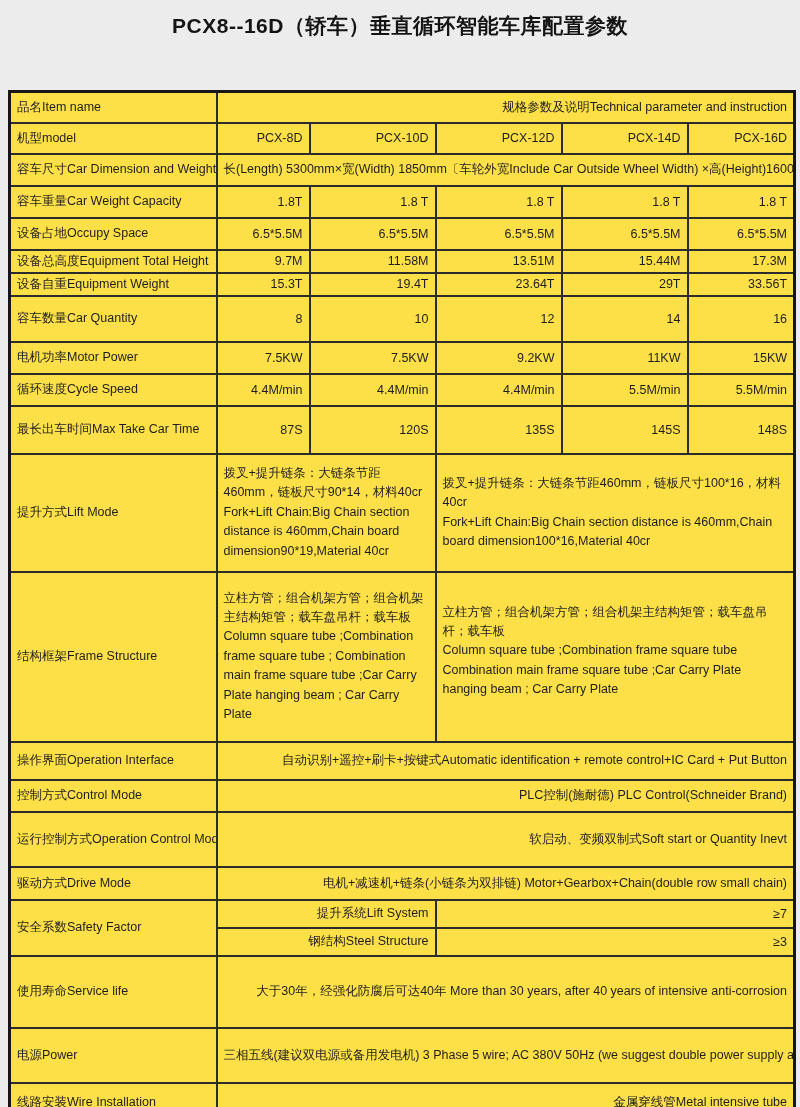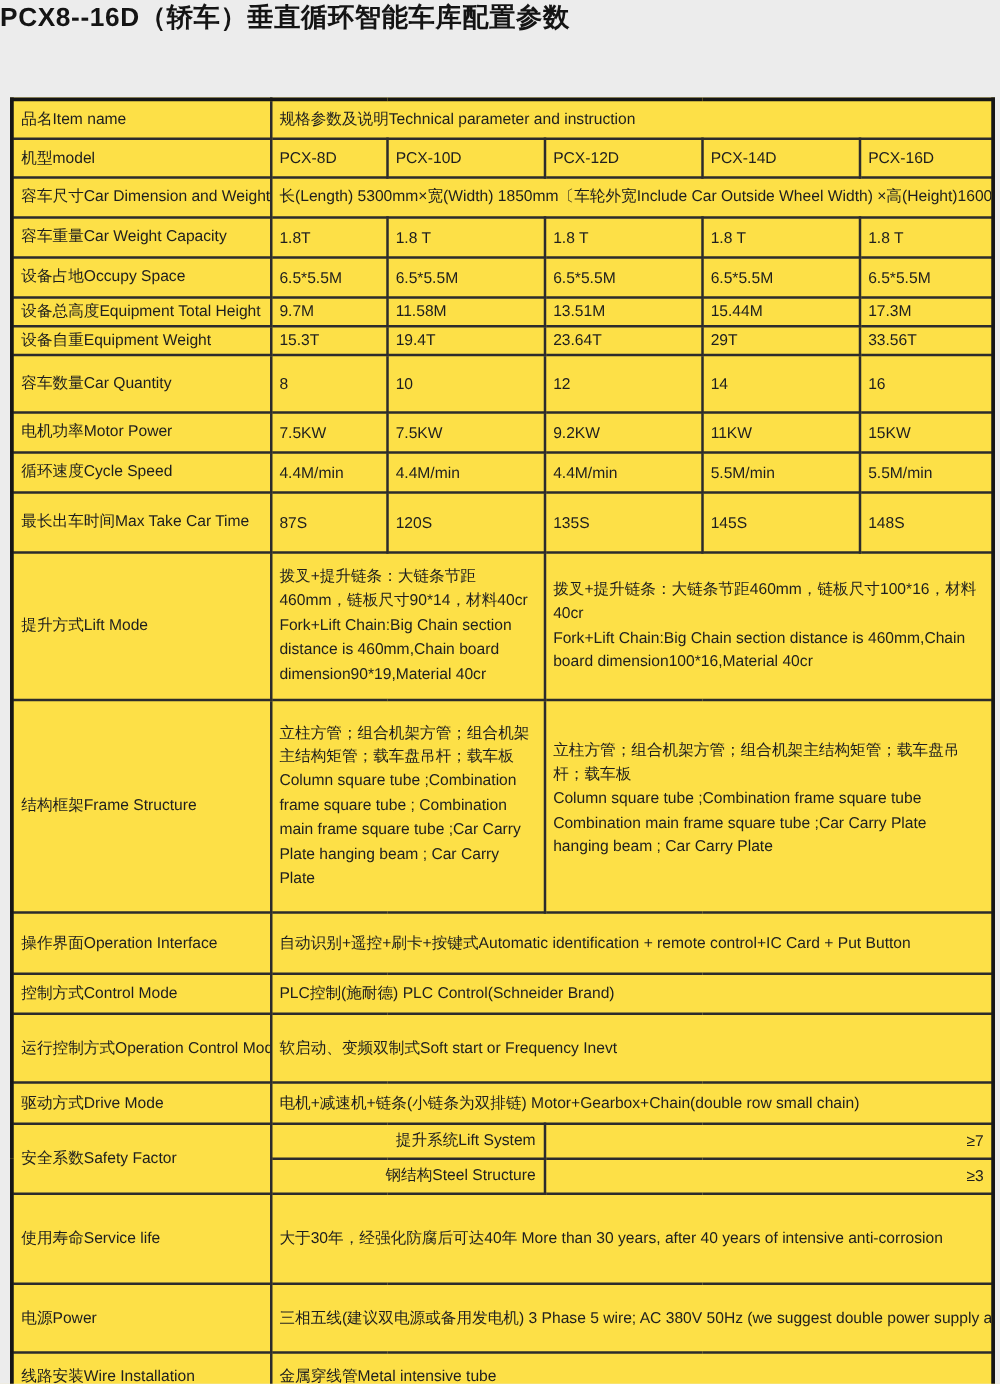--- a/index.html
+++ b/index.html
@@ -6,21 +6,22 @@
     margin: 0;
     padding: 0;
     width: 800px;
     height: 1107px;
     background: #ececec;
     font-family: "Liberation Sans", sans-serif;
     color: #1e1e1e;
     overflow: hidden;
   }
   .title-wrap {
-    text-align: left;
+    text-align: center;
+    padding-top: 12px;
     height: 78px;
   }
   .title-zh {
     font-size: 21px;
     font-weight: bold;
     color: #141414;
     letter-spacing: 0.5px;
   }
   .title-en {
     font-size: 19.5px;
@@ -45,21 +46,21 @@
   table.spec {
     border: 3px solid #161616;
   }
   td.lbl {
     text-align: left;
     font-size: 11.5px;
     padding-left: 7px;
     white-space: nowrap;
   }
   td.val {
-    text-align: left;
+    text-align: right;
     font-size: 13px;
   }
   td.txt {
     text-align: left;
     font-size: 12px;
     line-height: 1.55;
     vertical-align: middle;
     padding: 6px 8px;
   }
   td.topalign { vertical-align: top; padding-top: 6px; }
@@ -197,33 +198,33 @@
       <td class="txt" colspan="2">
         <div>立柱方管；组合机架方管；组合机架主结构矩管；载车盘吊杆；载车板</div>
         <div>Column square tube ;Combination frame square tube ; Combination main frame square tube ;Car Carry Plate hanging beam ; Car Carry Plate</div>
       </td>
       <td class="txt" colspan="3" style="vertical-align:top; padding-top:30px;">
         <div>立柱方管；组合机架方管；组合机架主结构矩管；载车盘吊杆；载车板</div>
         <div>Column square tube ;Combination frame square tube Combination main frame square tube ;Car Carry Plate hanging beam ; Car Carry Plate</div>
       </td>
     </tr>
 
-    <tr style="height:49px">
+    <tr style="height:38px">
       <td class="lbl">操作界面Operation Interface</td>
       <td class="val" colspan="5">自动识别+遥控+刷卡+按键式Automatic identification + remote control+IC Card + Put Button</td>
     </tr>
 
     <tr style="height:32px">
       <td class="lbl">控制方式Control Mode</td>
       <td class="val" colspan="5">PLC控制(施耐德)  PLC Control(Schneider Brand)</td>
     </tr>
 
     <tr style="height:55px">
       <td class="lbl">运行控制方式Operation Control Mode</td>
-      <td class="val" colspan="5">软启动、变频双制式Soft start or Frequency Inevt</td>
+      <td class="val" colspan="5">软启动、变频双制式Soft start or Quantity Inevt</td>
     </tr>
 
     <tr style="height:33px">
       <td class="lbl">驱动方式Drive Mode</td>
       <td class="val" colspan="5">电机+减速机+链条(小链条为双排链) Motor+Gearbox+Chain(double row small chain)</td>
     </tr>
 
     <tr style="height:28px">
       <td class="lbl" rowspan="2">安全系数Safety Factor</td>
       <td class="subval" colspan="2">提升系统Lift System</td>

